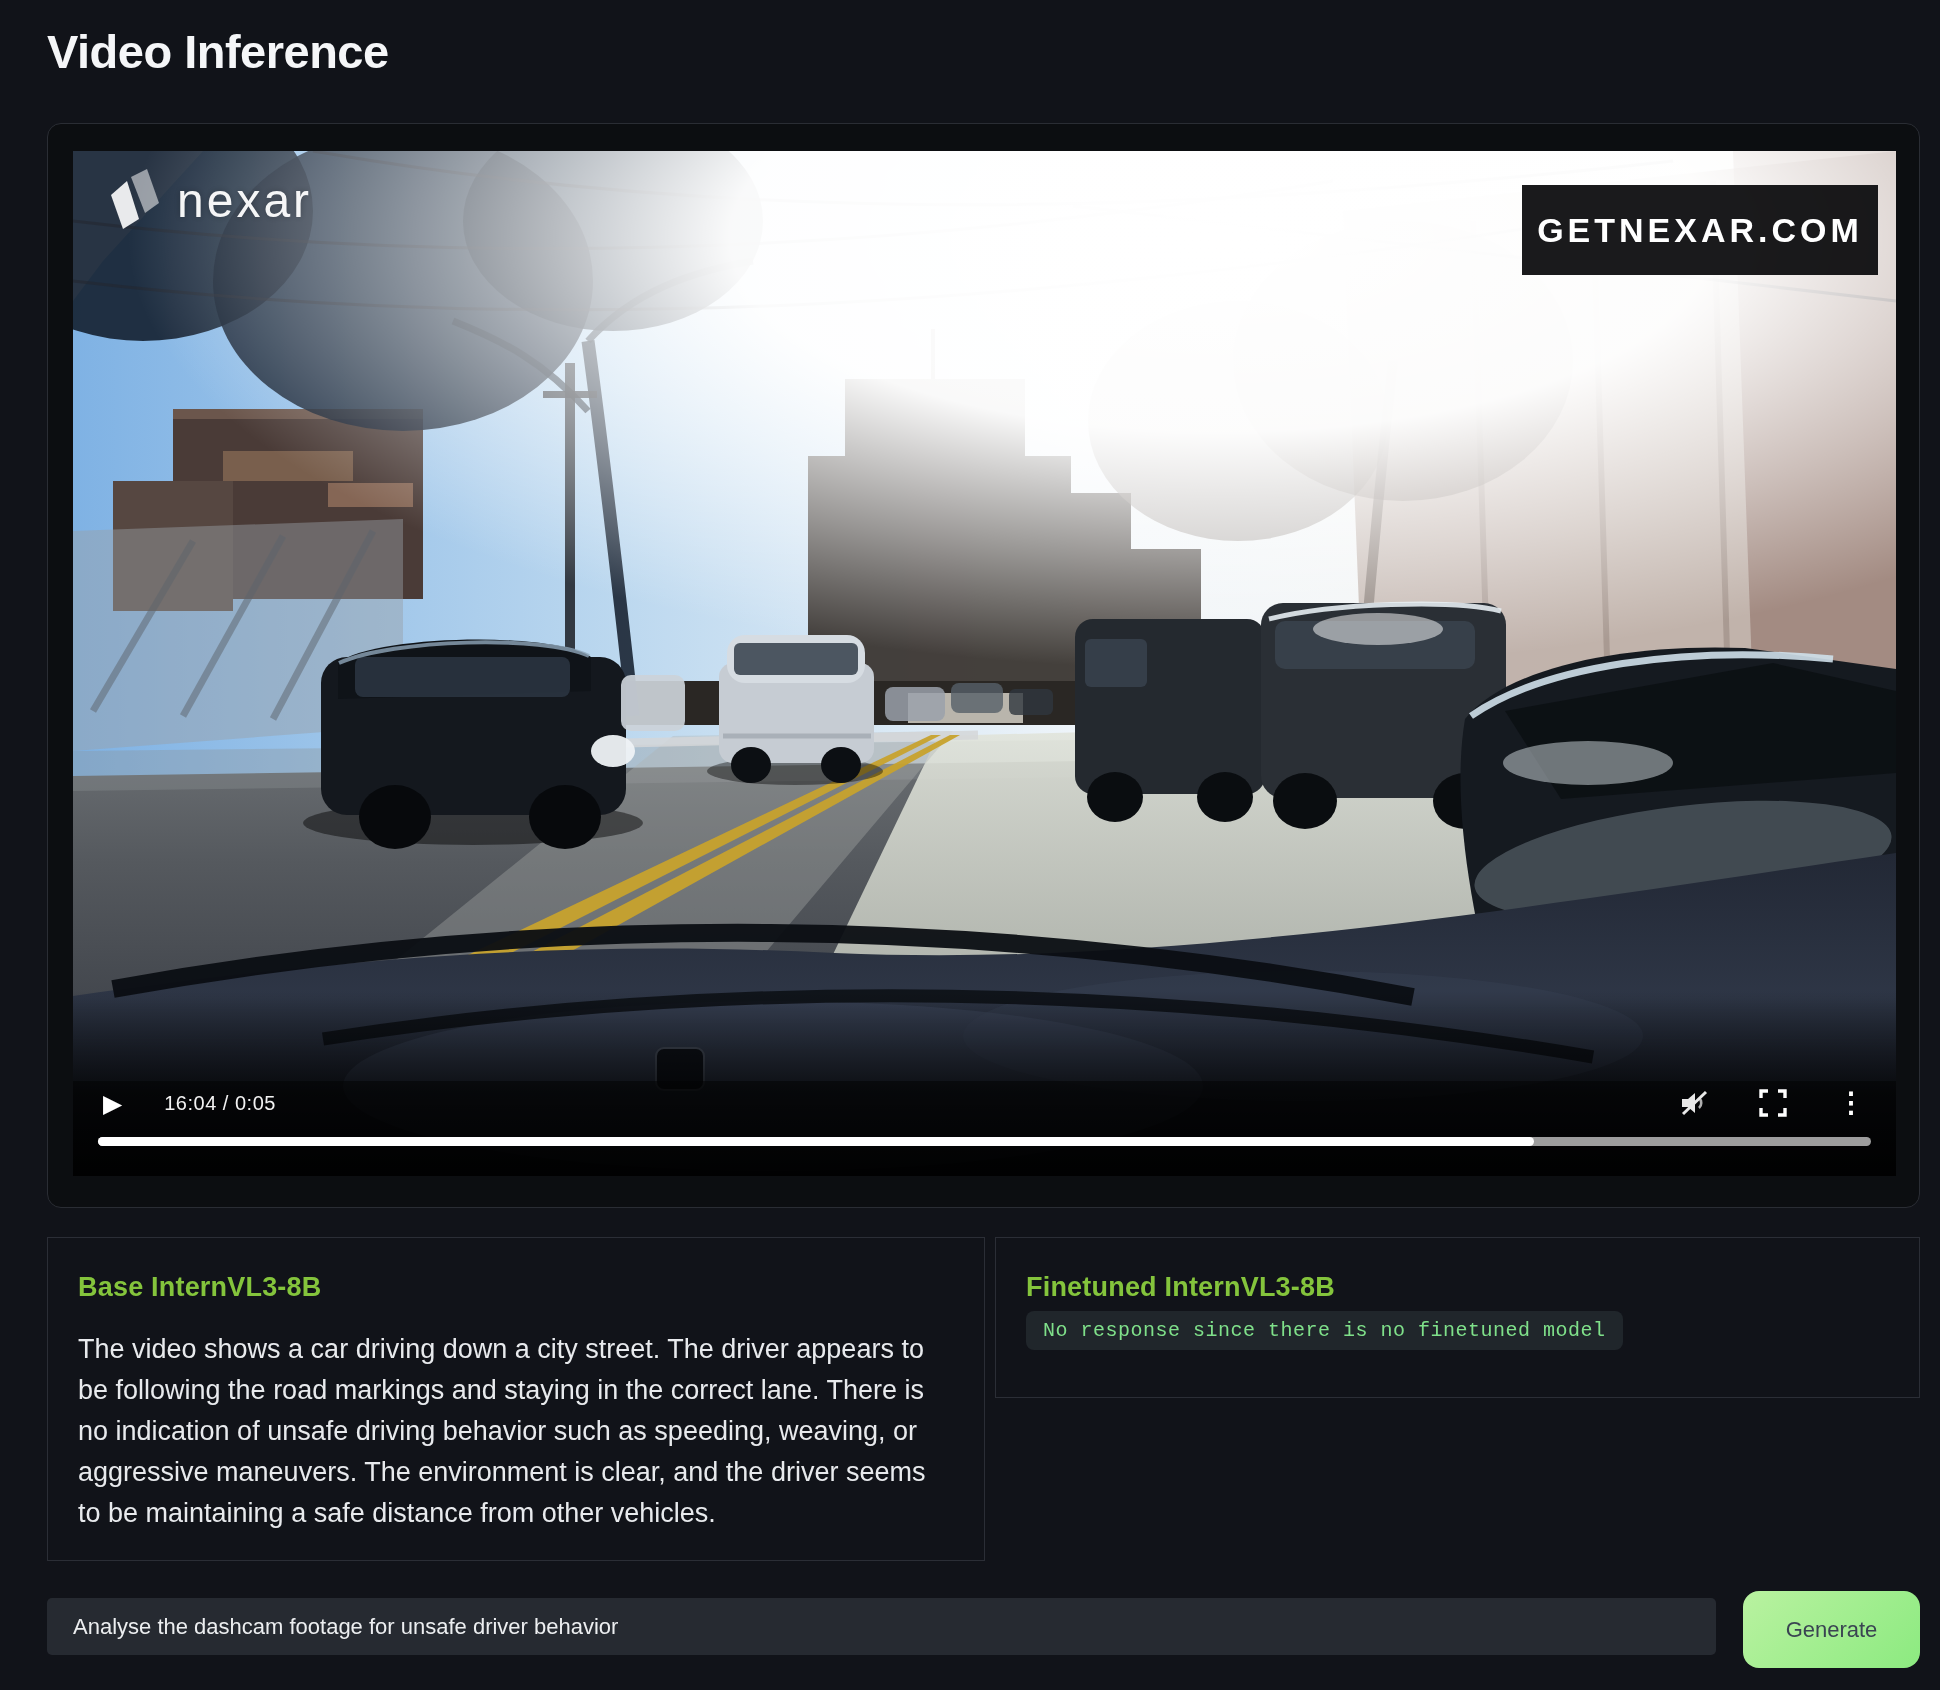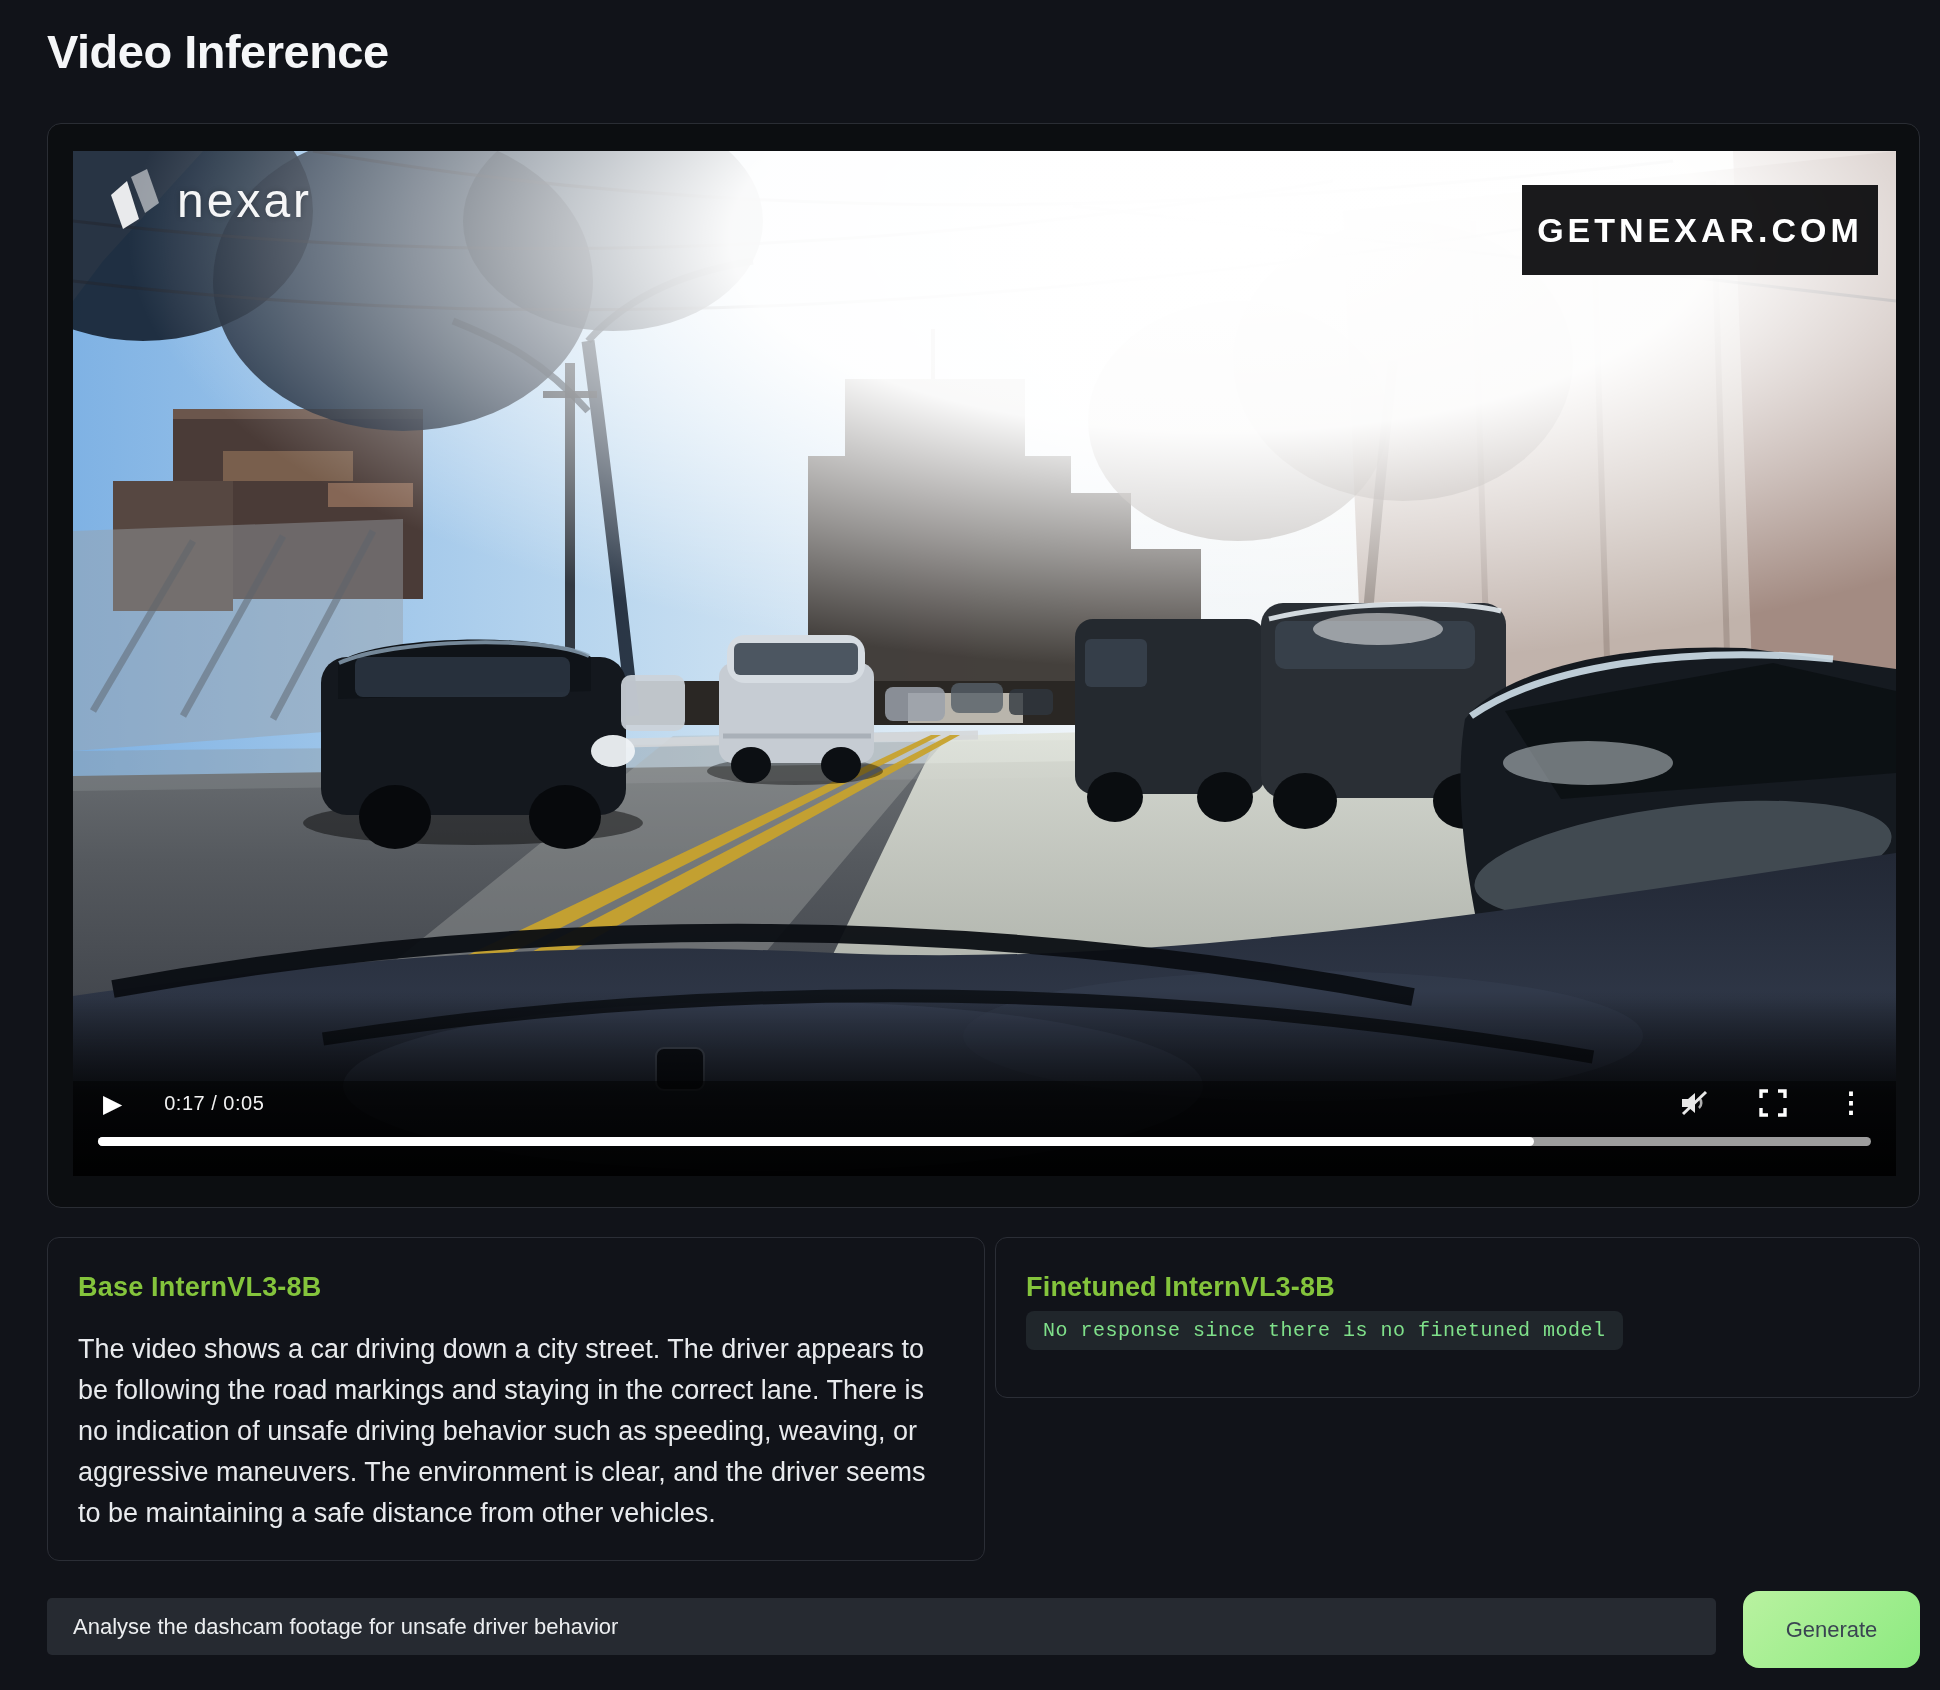--- a/index.html
+++ b/index.html
@@ -59,21 +59,21 @@
   .ctrl-icon + .ctrl-icon { margin-left:40px; }
   .kebab-glyph { color:#fff; font-size:28px; line-height:1; font-weight:700; }
   .progress-track {
     left:25px; right:25px; bottom:30px; height:9px;
     background:#9d9d9d; border-radius:5px; cursor:pointer;
   }
   .progress-fill { height:100%; background:#ffffff; border-radius:5px; }
 
   
   .panel {
-    border:1px solid #2b2e36; border-radius:12px; background:#111319;
+    border:1px solid #2b2e36; border-radius:0; background:#111319;
     padding:34px 30px;
   }
   .panel-base { left:47px; top:1237px; width:938px; height:324px; }
   .panel-finetuned { left:995px; top:1237px; width:925px; height:161px; }
   .panel-heading { color:#84c43c; font-size:27px; font-weight:700; letter-spacing:.2px; }
   .panel-body {
     margin-top:26px; font-size:27px; line-height:41px; color:#e8eaed; max-width:880px;
   }
   .no-response-chip {
     display:inline-block; margin-top:8px;
@@ -256,21 +256,21 @@
     </div>
 
     <div class="abs getnexar-badge">
       <span class="getnexar-text">GETNEXAR.COM</span>
     </div>
 
     <div class="abs ctrl-grad"></div>
 
     <div class="abs ctrl-row">
       <span class="play-glyph">▶</span>
-      <span class="time-label">0:17 / 0:05</span>
+      <span class="time-label">16:04 / 0:05</span>
       <span class="ctrl-spacer"></span>
 
       <span class="ctrl-icon">
         <svg width="34" height="34" viewBox="0 0 34 34">
           <polygon points="4,13 10,13 17,7 17,27 10,21 4,21" fill="#e8e8e8"></polygon>
           <path d="M21,12 C24,14.5 24,19.5 21,22" stroke="#e8e8e8" stroke-width="2.6" fill="none" opacity=".75"></path>
           <line x1="5" y1="28" x2="28" y2="6" stroke="#e8e8e8" stroke-width="3"></line>
         </svg>
       </span>
 

